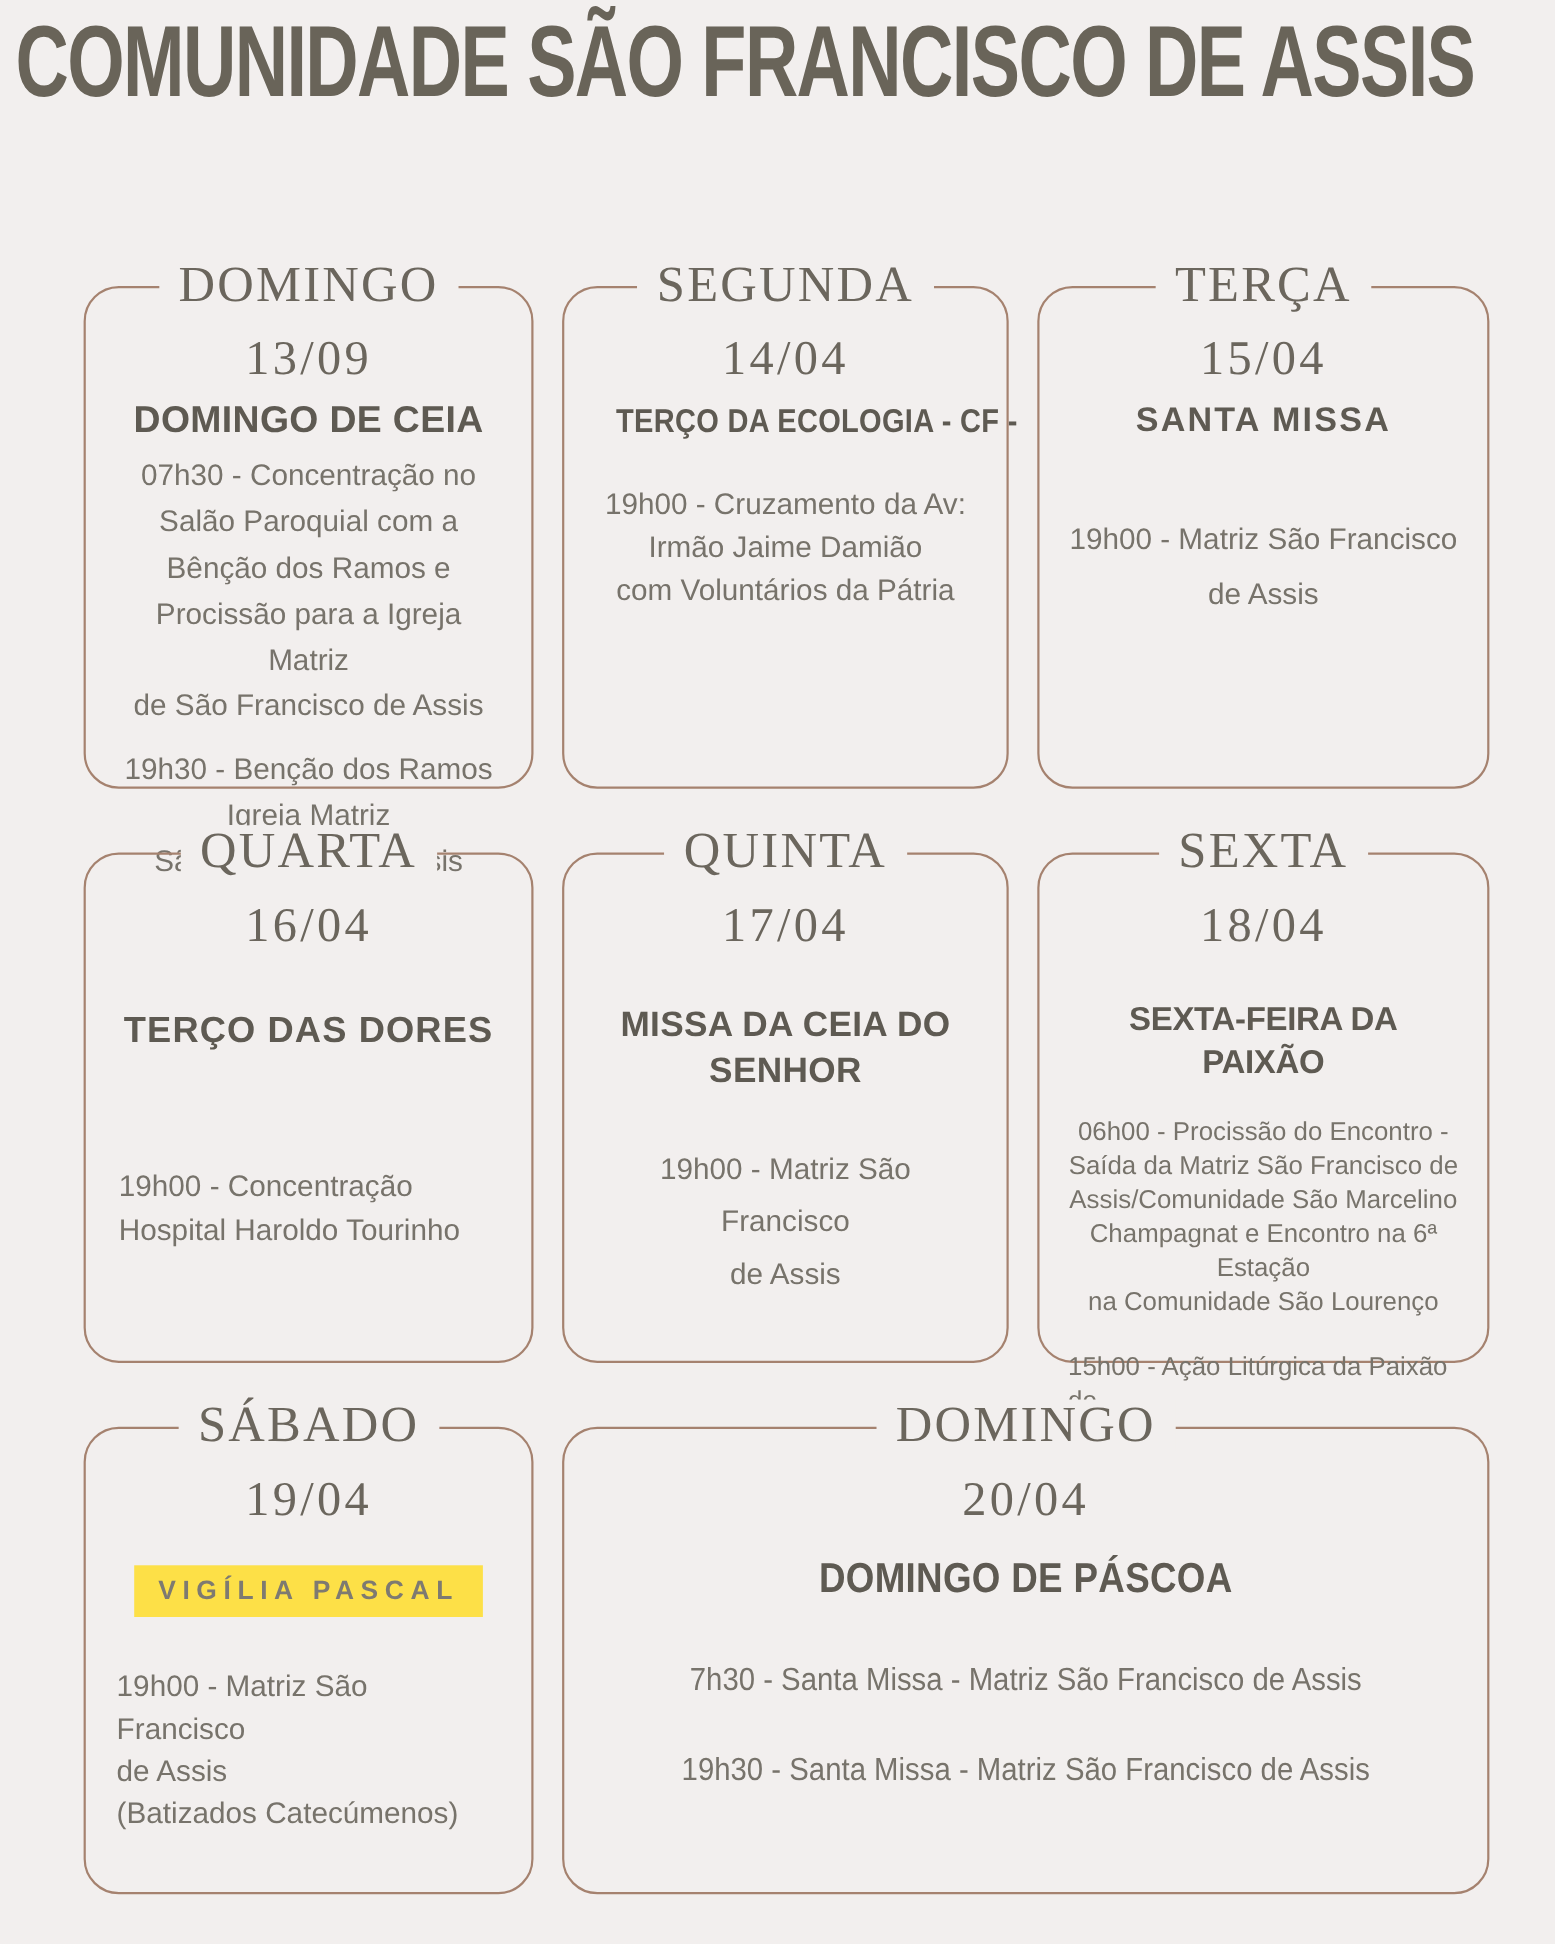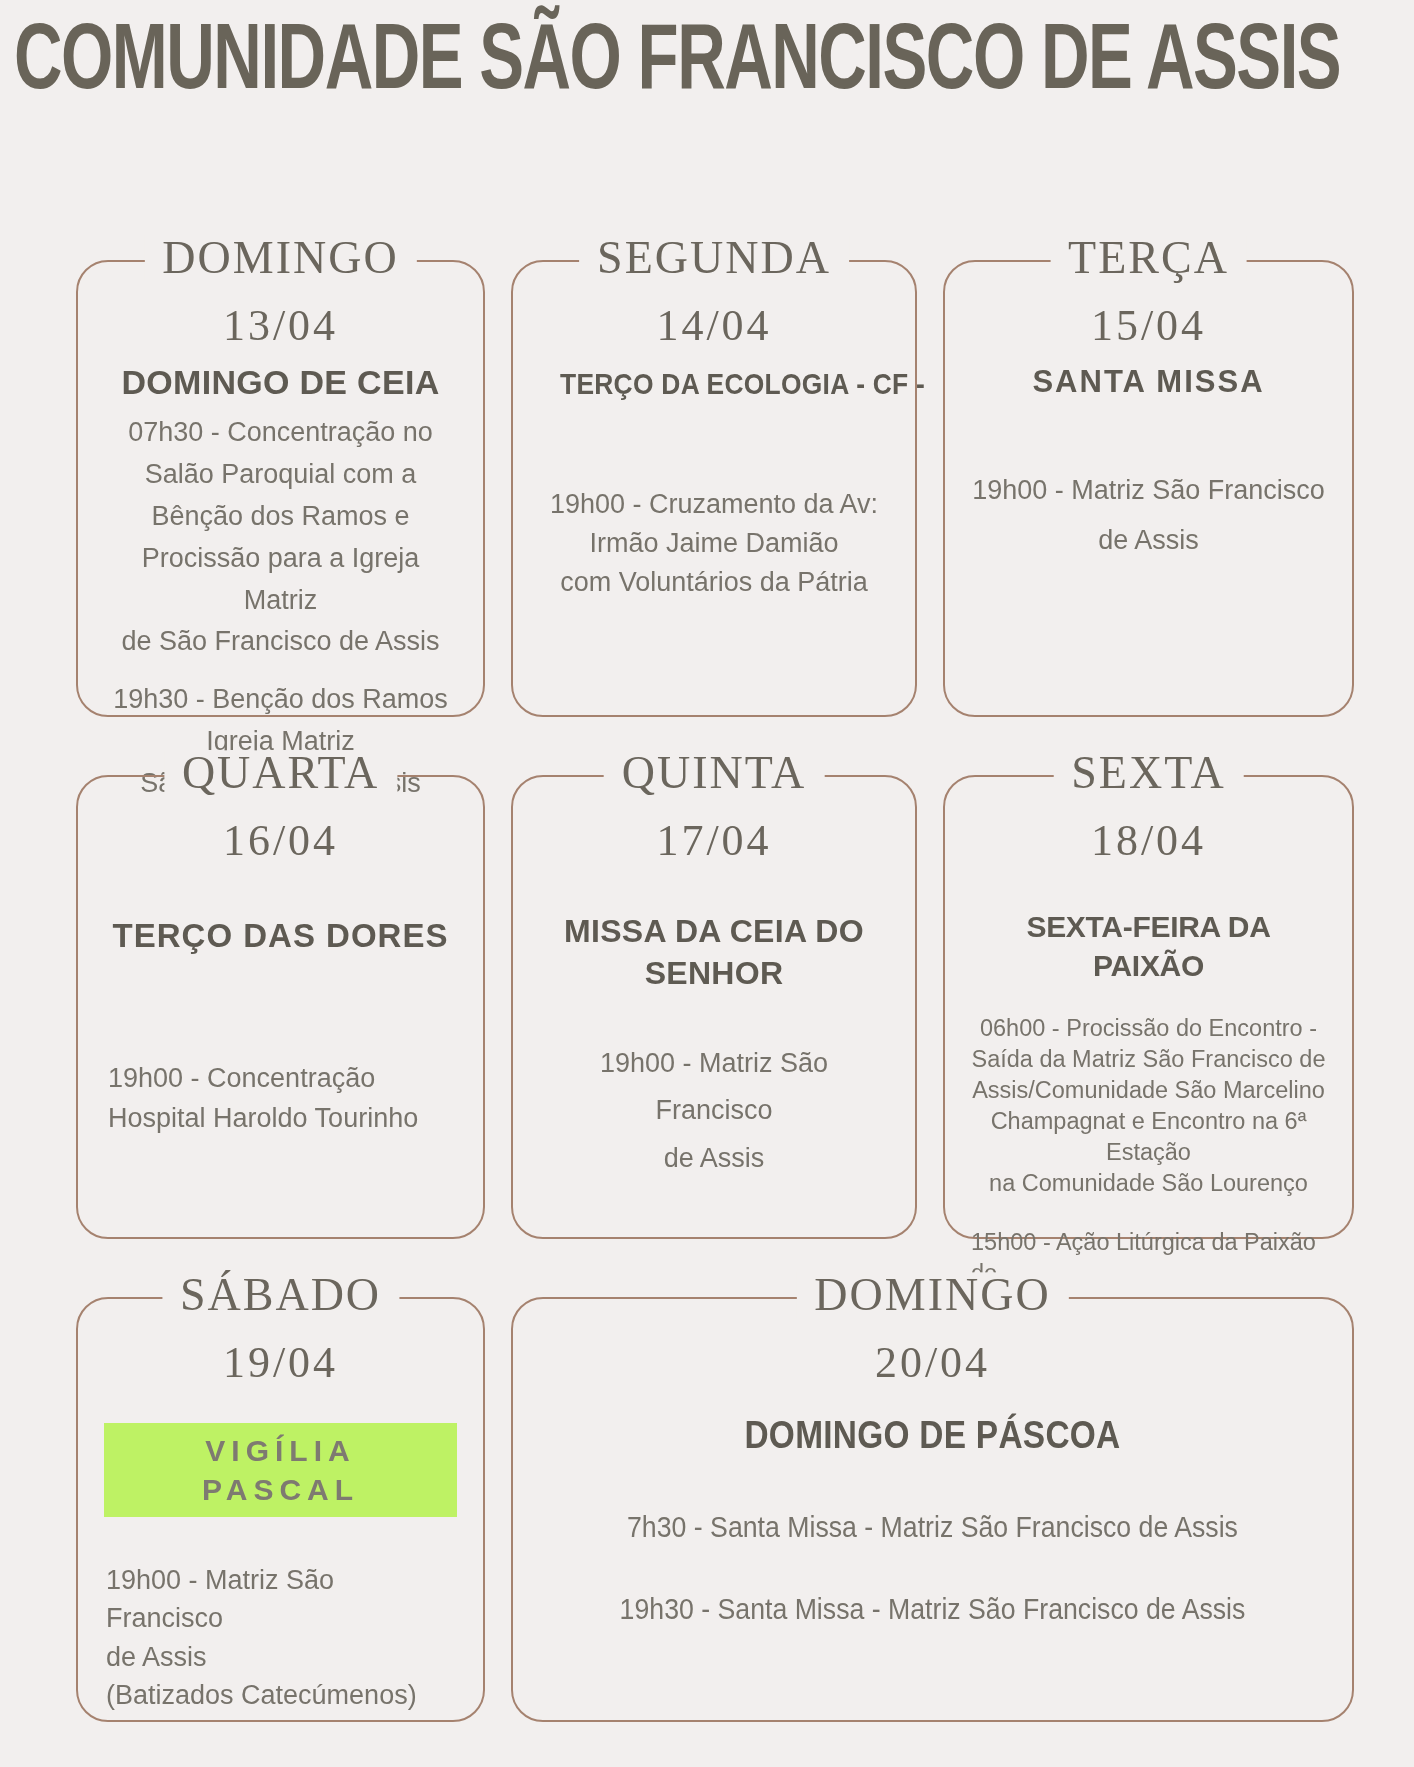--- a/index.html
+++ b/index.html
@@ -81,60 +81,60 @@
     text-align:center;
     white-space:pre-line;
   }
 
   
   .c1 .etitle{ margin-top:12px; font-size:34px; }
   .c1 .p1{ margin-top:8px;  line-height:1.55;text-align:center; }
   .c1 .p2{ margin-top:16px; line-height:1.55; }
 
   .c2 .etitle{ margin-top:16px; font-size:30px; transform:scaleX(0.88); transform-origin:center; white-space:nowrap; }
-  .c2 .p1{ margin-top:82px; line-height:1.45; }
+  .c2 .p1{ margin-top:36px; line-height:1.45; }
 
   .c3 .etitle{ margin-top:14px; letter-spacing:2px; }
   .c3 .p1{ margin-top:64px; line-height:1.85; }
 
   .c4 .etitle{ margin-top:52px; font-size:33px; letter-spacing:1px; }
   .c4 .p1{ margin-top:100px; text-align:left; padding:0 4px; }
 
   .c5 .etitle{ margin-top:48px; font-size:32px; }
   .c5 .p1{ margin-top:46px; line-height:1.75; }
 
   .c6 .etitle{ margin-top:44px; font-size:30px; letter-spacing:-0.3px; }
   .c6 .p1{ margin-top:28px; font-size:23.5px; line-height:1.32; text-align:center; }
   .c6 .p2{ margin-top:28px; font-size:23.5px; line-height:1.32; text-align:left; }
 
   .c7 .etitle{ margin-top:38px; }
   .c7 .etitle .hl{
     display:inline-block;
-    background:#bef264;
+    background:#fde047;
     padding:8px 22px;
-    font-size:30px;
+    font-size:24px;
     letter-spacing:6px;
     color:#7e7a71;
   }
   .c7 .p1{ margin-top:44px; text-align:left; line-height:1.42; padding:0 2px; }
 
   .c8 .etitle{ margin-top:26px; font-size:38px; transform:scaleX(0.88); transform-origin:center; white-space:nowrap; }
   .c8 .p1{ margin-top:46px; font-size:29px; transform:scaleX(0.92); transform-origin:center; white-space:nowrap; }
   .c8 .p2{ margin-top:38px; font-size:29px; transform:scaleX(0.92); transform-origin:center; white-space:nowrap; }
 </style>
 </head>
 <body>
 
 <h1 class="page-title">COMUNIDADE SÃO FRANCISCO DE ASSIS</h1>
 
 <div class="grid">
 
   <section class="card c1">
     <span class="day">DOMINGO</span>
-    <div class="date">13/04</div>
+    <div class="date">13/09</div>
     <div class="etitle">DOMINGO DE CEIA</div>
     <div class="body p1">07h30 - Concentração no
 Salão Paroquial com a
 Bênção dos Ramos e
 Procissão para a Igreja Matriz
 de São Francisco de Assis</div>
     <div class="body p2">19h30 - Benção dos Ramos
 Igreja Matriz
 São Francisco de Assis</div>
   </section>

